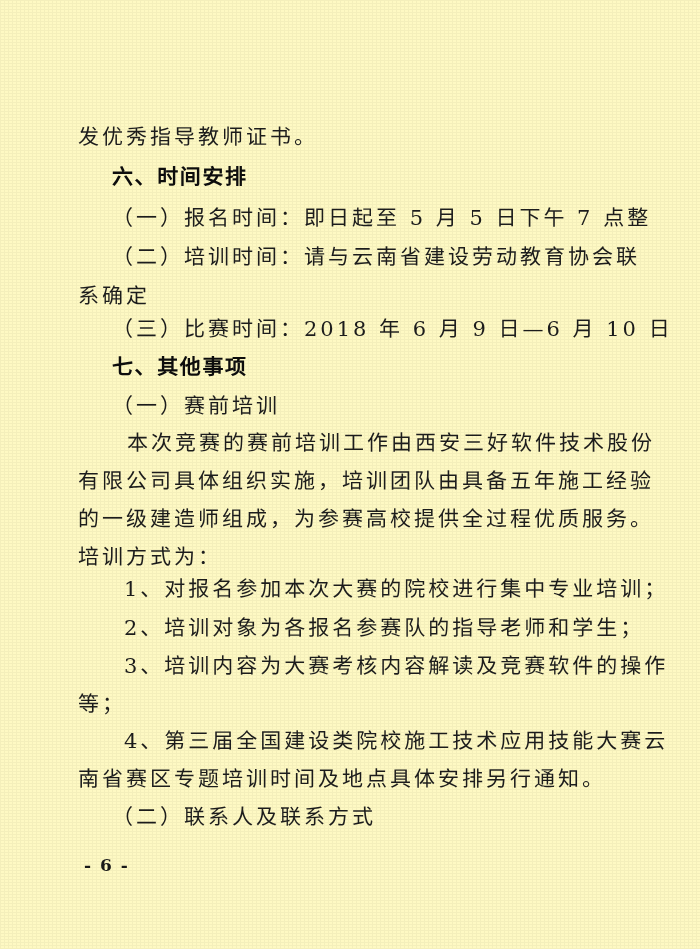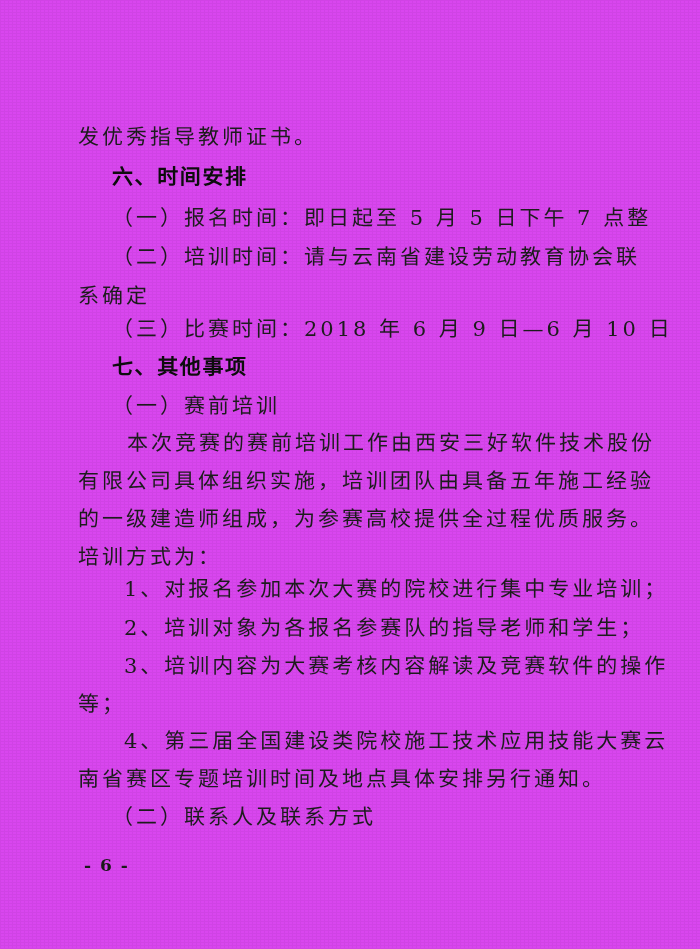--- a/index.html
+++ b/index.html
@@ -6,21 +6,21 @@
   html, body {
     margin: 0;
     padding: 0;
     background: #ffffff;
   }
 
   .page {
     position: relative;
     width: 700px;
     height: 949px;
-    background: #d946ef;
+    background: #fef9c3;
     overflow: hidden;
     font-family: "DejaVu Serif", "Liberation Serif", serif;
     color: #1a1a1a;
     -webkit-font-smoothing: antialiased;
   }
 
   
   .line {
     position: absolute;
     left: 0;

